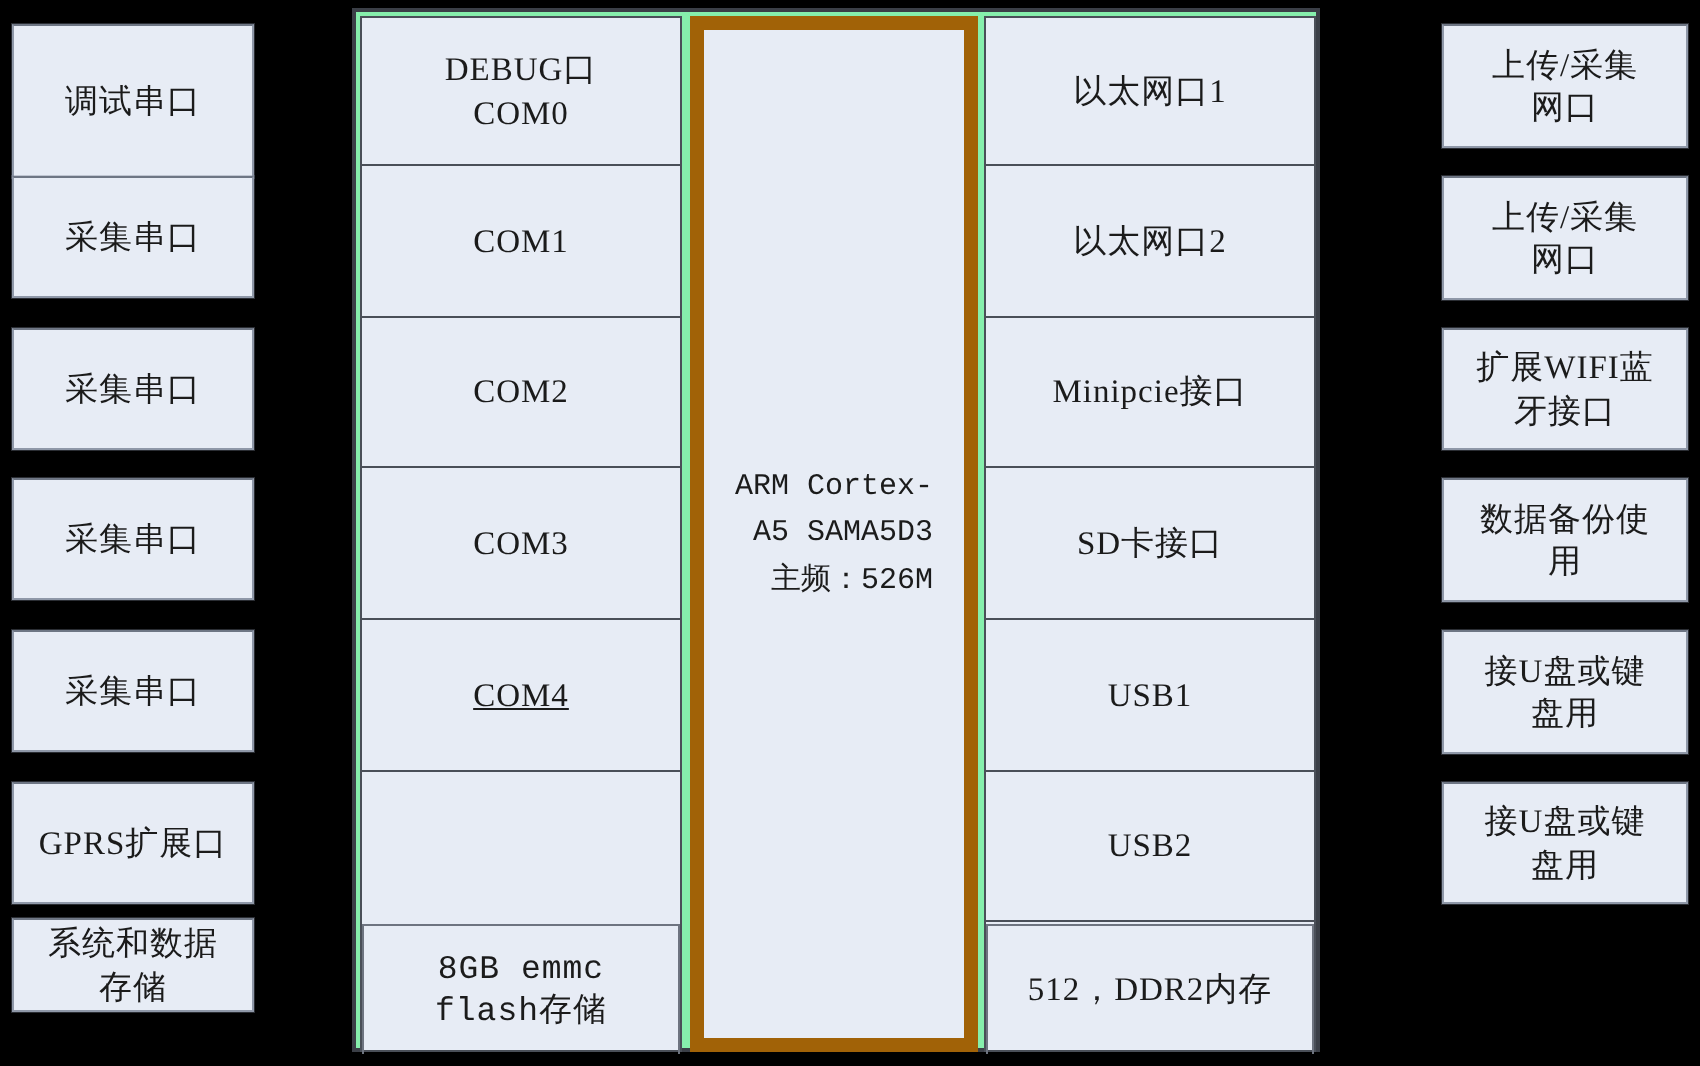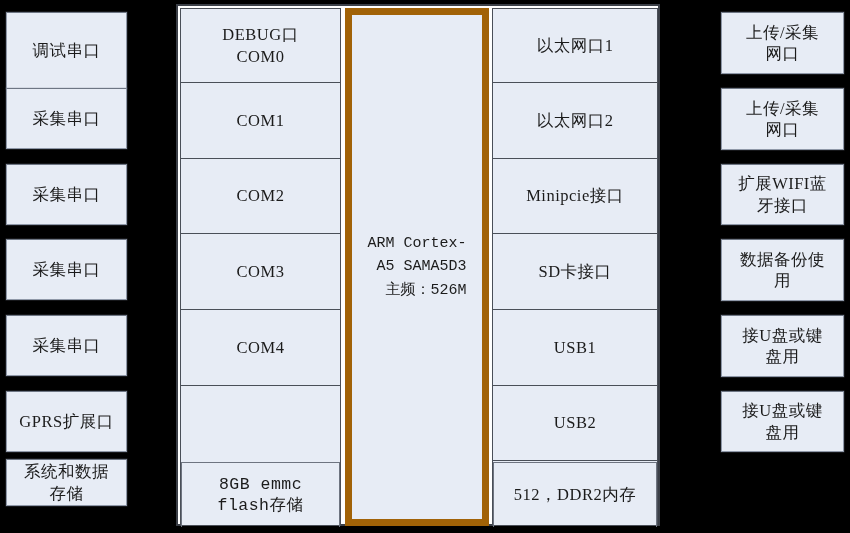--- a/index.html
+++ b/index.html
@@ -52,21 +52,21 @@
   
   .col-right .cell { left: 721px; width: 123px; }
 
   
   .center-group {
     position: absolute;
     left: 176px;
     top: 4px;
     width: 484px;
     height: 522px;
-    background: #ffffff;
+    background: #86efac;
     border: 2px solid #3b3f47;
     box-sizing: border-box;
   }
 
   .stack {
     position: absolute;
     box-sizing: border-box;
     background: #e7ecf5;
     border: 1px solid #4a4f58;
   }
@@ -137,21 +137,21 @@
   </div>
 
   <div class="center-group">
 
     <div class="stack stack-left">
       <div class="row two-line" style="top:0px;height:74px;">DEBUG口
 COM0</div>
       <div class="row" style="top:74px;height:76px;">COM1</div>
       <div class="row" style="top:150px;height:75px;">COM2</div>
       <div class="row" style="top:225px;height:76px;">COM3</div>
-      <div class="row" style="top:301px;height:76px;">COM4</div>
+      <div class="row" style="top:301px;height:76px;text-decoration:underline;">COM4</div>
       <div class="row inset two-line mono" style="top:453px;height:65px;border-bottom:none;">8GB emmc
 flash存储</div>
     </div>
 
     <div class="cpu two-line">ARM Cortex-
 A5 SAMA5D3
 主频：526M</div>
 
     <div class="stack stack-right">
       <div class="row" style="top:0px;height:74px;">以太网口1</div>

